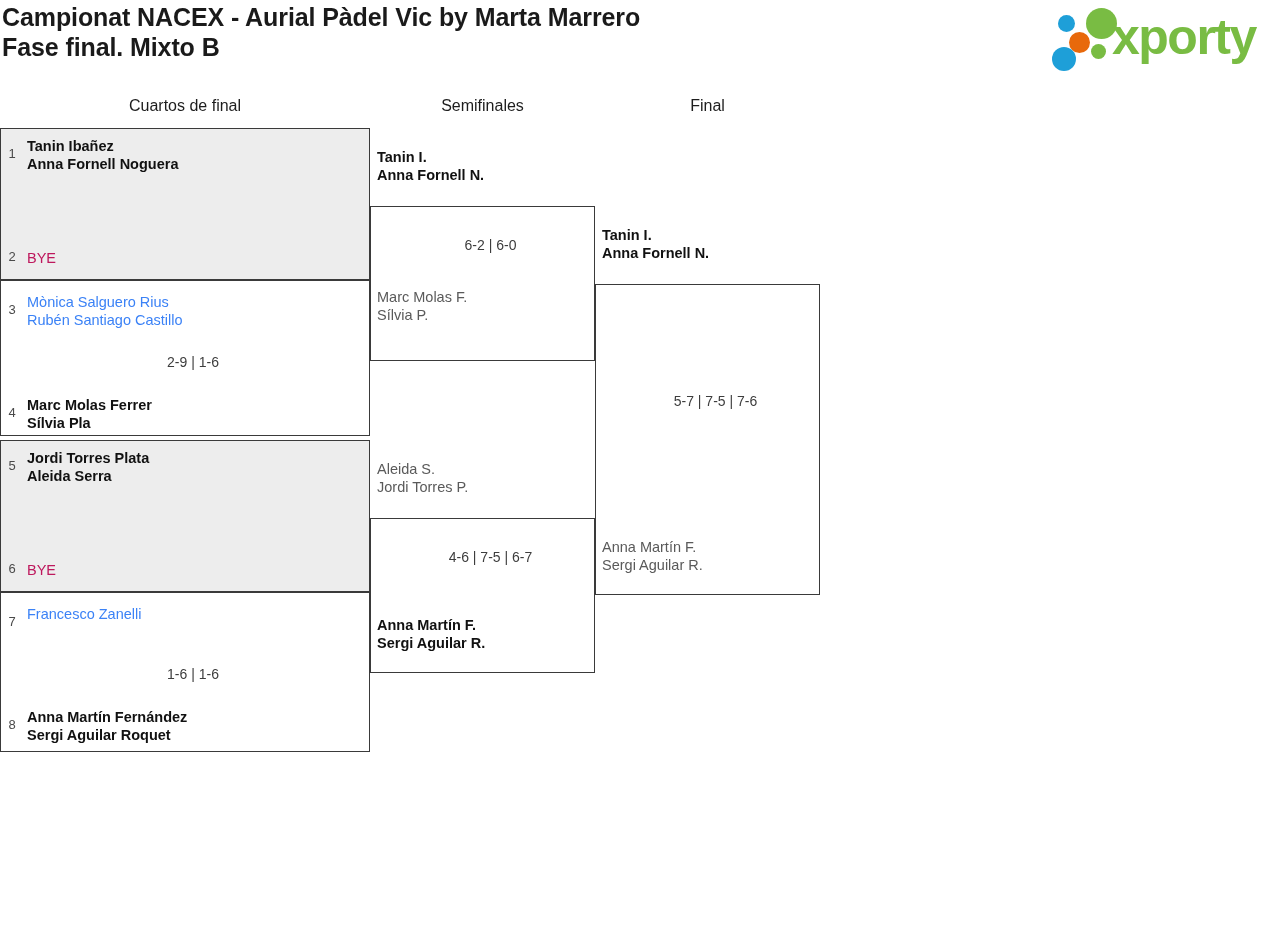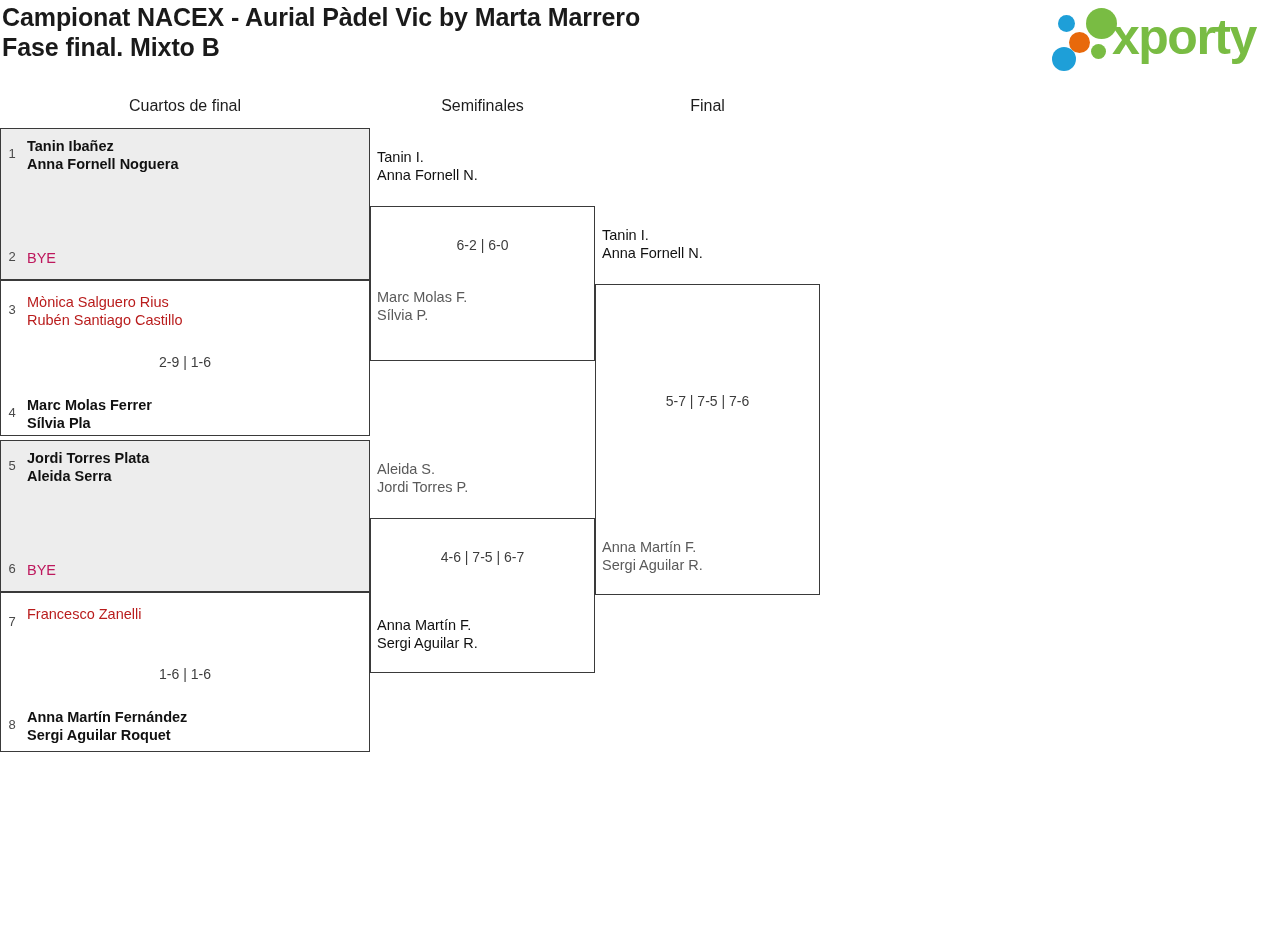--- a/index.html
+++ b/index.html
@@ -113,36 +113,37 @@
     left: 0px;
     width: 22px;
     text-align: center;
     font-size: 13px;
     color: #4a4a4a;
     line-height: 16px;
   }
   .team-line {
     font-size: 14.5px;
     line-height: 18px;
-    color: #b91c1c;
+    color: #3b82f6;
     white-space: nowrap;
   }
   .winner .team-line { color: #111111; font-weight: 700; }
   .bye-line {
     font-size: 14.5px;
     line-height: 18px;
     color: #be185d;
   }
   .score {
     position: absolute;
     width: 100%;
     text-align: center;
     font-size: 14px;
     color: #3d3d3d;
     white-space: nowrap;
+    padding-left: 8px;
   }
 
   
   #qf-1 { left: 0px; top: 128px; width: 370px; height: 152px; }
   #qf-2 { left: 0px; top: 280px; width: 370px; height: 156px; }
   #qf-3 { left: 0px; top: 440px; width: 370px; height: 152px; }
   #qf-4 { left: 0px; top: 592px; width: 370px; height: 160px; }
 
   
   #sf-1 { left: 370px; top: 206px; width: 225px; height: 155px; }
@@ -152,21 +153,21 @@
   #fi-1 { left: 595px; top: 284px; width: 225px; height: 311px; }
 
   
   .above-label {
     position: absolute;
     font-size: 14.5px;
     line-height: 18px;
     white-space: nowrap;
     color: #5a5a5a;
   }
-  .above-label.winner { color: #111111; font-weight: 400; }
+  .above-label.winner { color: #111111; font-weight: 700; }
 
   #sf1-top  { left: 377px; top: 148px; }
   #sf2-top  { left: 377px; top: 460px; }
   #fi1-top  { left: 602px; top: 226px; }
 
   #sf1-bot  { left: 377px; top: 288px; }
   #sf2-bot  { left: 377px; top: 616px; }
   #fi1-bot  { left: 602px; top: 538px; }
 
   

